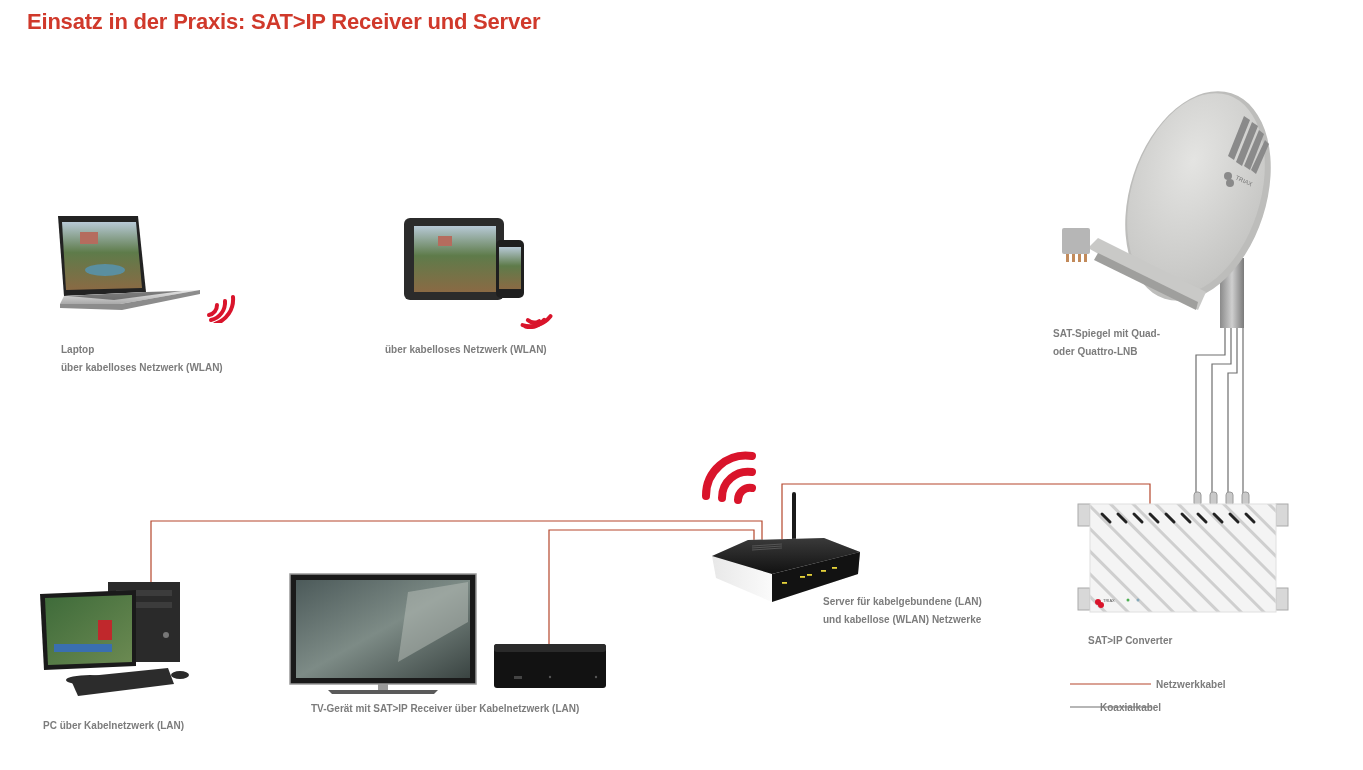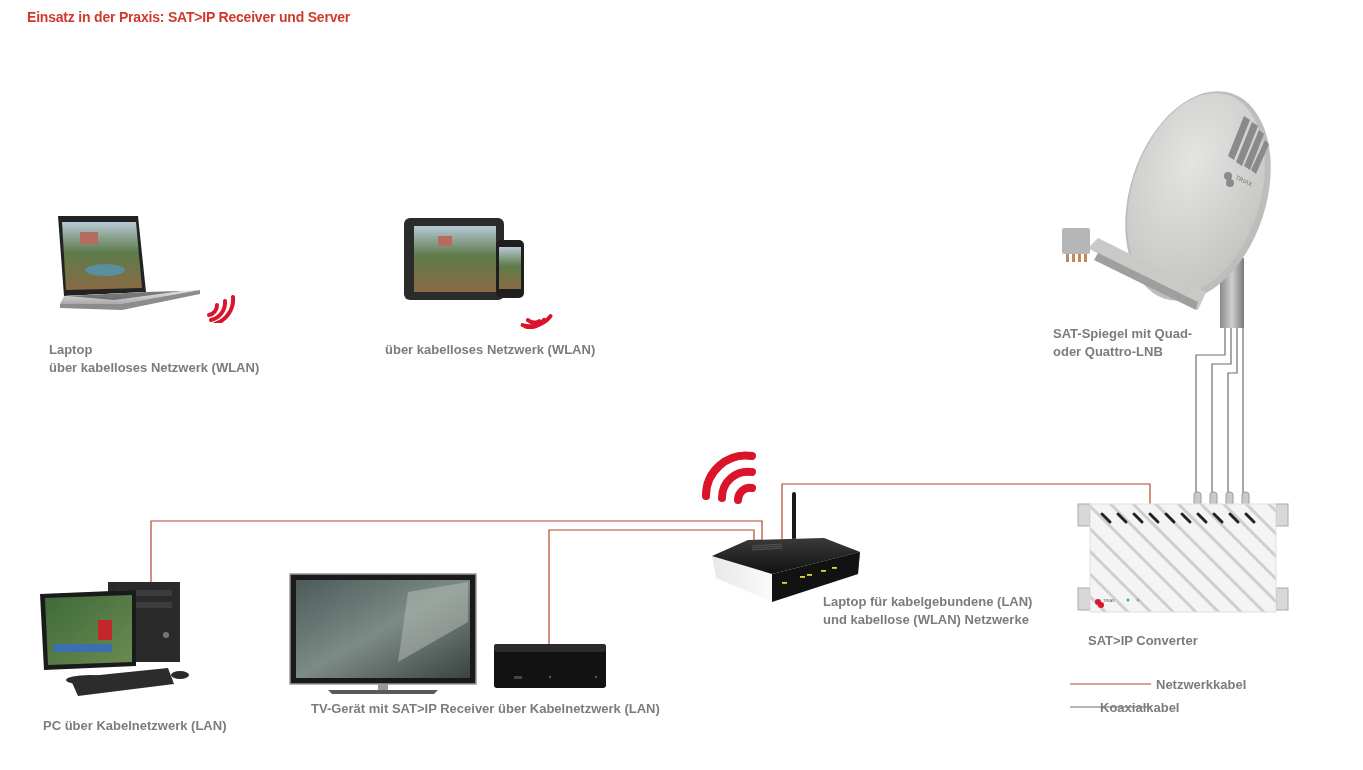--- a/index.html
+++ b/index.html
@@ -1,20 +1,20 @@
 <!DOCTYPE html>
 <html><head>
   <meta charset="utf-8">
   <style>
     html, body { margin: 0; padding: 0; background: #ffffff; }
     body { width: 1363px; height: 770px; position: relative; overflow: hidden;
            font-family: "Liberation Sans", sans-serif; }
-    .title { position: absolute; left: 27px; top: 9px; font-size: 14px; font-weight: bold;
+    .title { position: absolute; left: 27px; top: 9px; font-size: 22px; font-weight: bold;
              color: #d0392b; letter-spacing: -0.2px; margin: 0; }
-    .label { position: absolute; font-size: 13px; font-weight: bold; color: #7c7c7c;
+    .label { position: absolute; font-size: 10px; font-weight: bold; color: #7c7c7c;
              line-height: 18px; white-space: nowrap; }
     .label span { display: block; }
     svg.wires { position: absolute; left: 0; top: 0; }
     .device { position: absolute; }
   </style>
 </head>
 <body>
 
 <h1 class="title">Einsatz in der Praxis: SAT&gt;IP Receiver und Server</h1>
 
@@ -56,21 +56,21 @@
     <polygon points="10,94 70,94 150,80 150,84 72,100 10,98" fill="#8c8c8c"></polygon>
   </svg>
 </div>
 <svg class="device" style="left:203px;top:287px;" width="36" height="36">
   <g fill="none" stroke="#d9142b" stroke-width="4" stroke-linecap="round">
     <path d="M6,28 A10,10 0 0 0 14,18"></path>
     <path d="M8,33 A18,18 0 0 0 22,14"></path>
     <path d="M12,37 A26,26 0 0 0 30,10"></path>
   </g>
 </svg>
-<div class="label" style="left:49px;top:341px;">
+<div class="label" style="left:61px;top:341px;">
   <span>Laptop</span>
   <span>über kabelloses Netzwerk (WLAN)</span>
 </div>
 
 <div class="device" style="left:400px;top:214px;">
   <svg width="140" height="95">
     <defs>
       <linearGradient id="scr2" x1="0" y1="0" x2="0" y2="1">
         <stop offset="0" stop-color="#b7c9d6"></stop>
           <stop offset="0.45" stop-color="#5e7b4a"></stop>
@@ -166,21 +166,21 @@
       <rect x="124" y="77" width="5" height="1.8"></rect>
     </g>
     <g stroke="#555" stroke-width="1">
       <line x1="44" y1="56" x2="74" y2="54"></line>
         <line x1="44" y1="58" x2="74" y2="56"></line>
         <line x1="44" y1="60" x2="74" y2="58"></line>
     </g>
   </svg>
 </div>
 <div class="label" style="left:823px;top:593px;">
-  <span>Laptop für kabelgebundene (LAN)</span>
+  <span>Server für kabelgebundene (LAN)</span>
   <span>und kabellose (WLAN) Netzwerke</span>
 </div>
 
 <div class="device" style="left:1076px;top:490px;">
   <svg width="216" height="126">
     <defs>
       <pattern id="fins" width="16" height="16" patternUnits="userSpaceOnUse" patternTransform="rotate(45)">
         <rect width="16" height="16" fill="#f4f4f4"></rect>
         <rect x="0" y="0" width="16" height="3" fill="#cfcfcf"></rect>
       </pattern>

